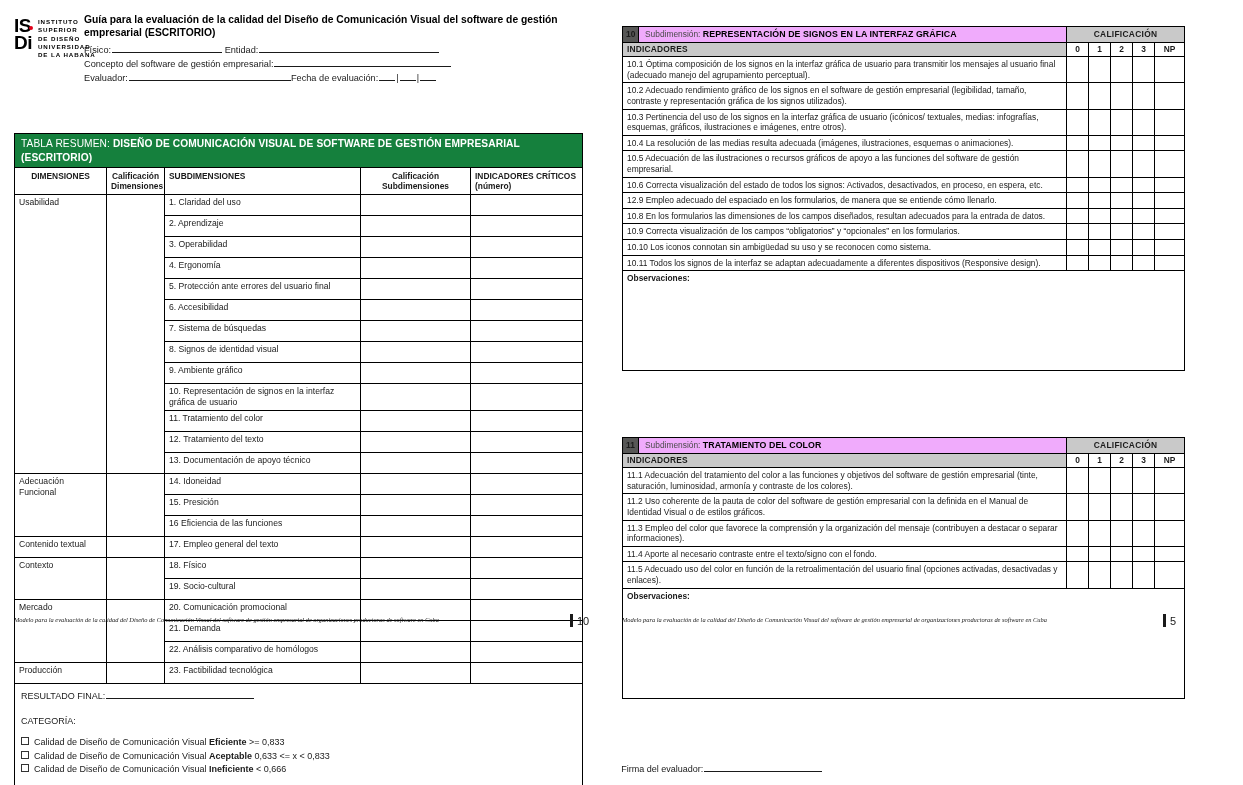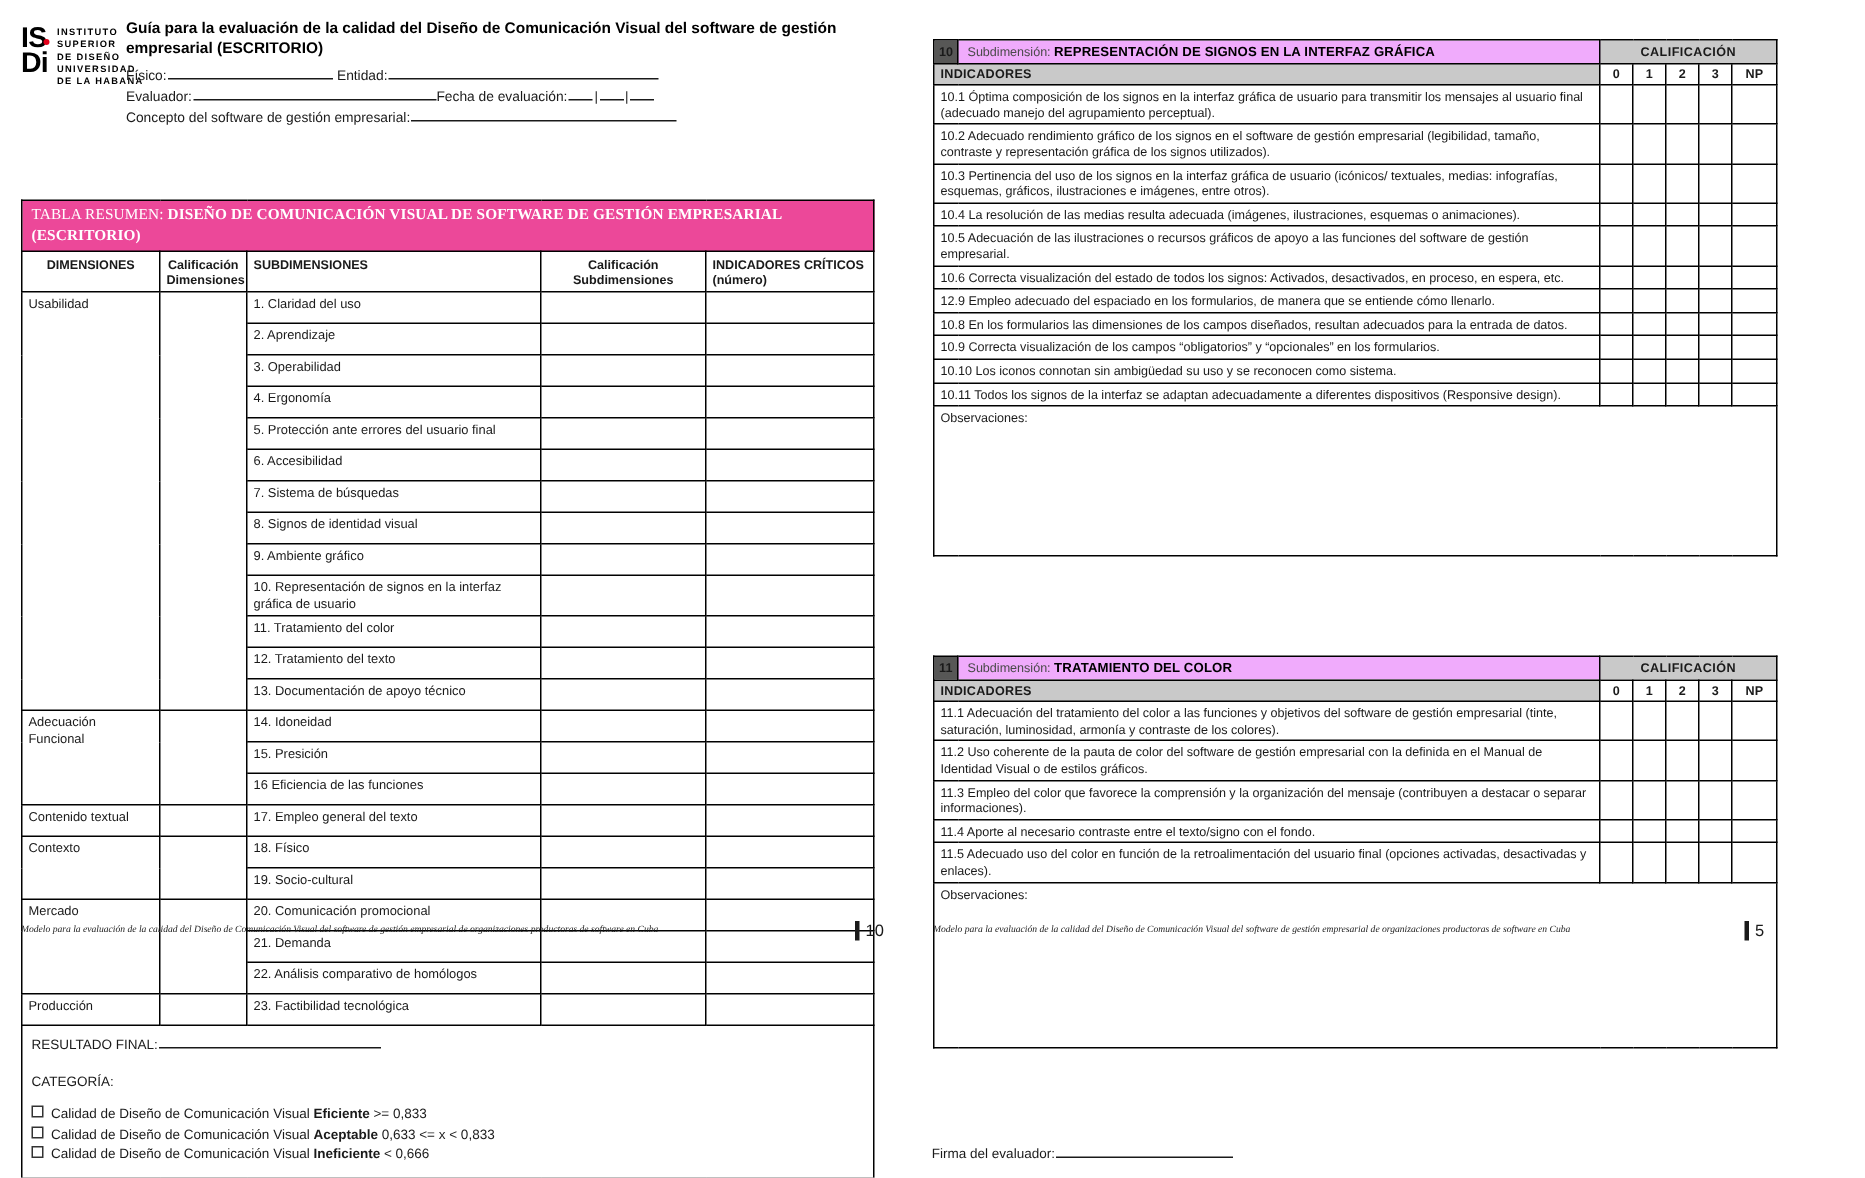--- a/index.html
+++ b/index.html
@@ -109,28 +109,27 @@
     border: 0.9px solid #000;
     padding: 2px 4px;
     font-size: 8.6px;
     line-height: 11px;
     vertical-align: top;
     text-align: left;
     font-weight: normal;
     color: #1a1a1a;
   }
   .sum-banner {
-    background: #ec4899;
+    background: #15803d;
     color: #ffffff !important;
     font-weight: bold !important;
     font-size: 10.2px !important;
     line-height: 13.5px !important;
     padding: 3px 6px !important;
     letter-spacing: 0.1px;
-    font-family: Liberation Serif, serif;
   }
   .sum-banner .lead { font-weight: normal; }
   .colhdr {
     font-weight: bold !important;
     font-size: 8.4px !important;
     line-height: 10px !important;
     padding: 3px 4px !important;
   }
   .ctr { text-align: center !important; }
   .r-dim   { width: 92px; }
@@ -213,21 +212,21 @@
   }
   .score-hdr {
     background: #ffffff;
     text-align: center;
     font-weight: bold;
     font-size: 8px;
     vertical-align: middle !important;
     padding: 1.5px 0 !important;
   }
   .obs {
-    font-weight: normal;
+    font-weight: bold;
     font-size: 7.6px;
     padding: 2px 4px !important;
   }
   .obs-box { }
 
   
   .footer {
     position: absolute;
     bottom: 18px;
     font-family: "Liberation Serif", serif;
@@ -282,25 +281,25 @@
     <div class="hdr-right">
       <div class="doc-title">Guía para la evaluación de la calidad del Diseño de Comunicación Visual del software de gestión empresarial (ESCRITORIO)</div>
 
 
       <div class="field-line">
         <span>Físico:</span><span class="rule" style="width:110px"></span>
         <span>Entidad:</span><span class="rule" style="width:180px"></span>
       </div>
 
       <div class="field-line">
+        <span>Concepto del software de gestión empresarial:</span><span class="rule" style="width:177px"></span>
+      </div>
+
+      <div class="field-line">
         <span>Evaluador:</span><span class="rule" style="width:162px"></span><span>Fecha de evaluación:</span><span class="dash"></span><span class="sep">|</span><span class="dash"></span><span class="sep">|</span><span class="dash"></span>
-      </div>
-
-      <div class="field-line">
-        <span>Concepto del software de gestión empresarial:</span><span class="rule" style="width:177px"></span>
       </div>
     </div>
   </div>
 
   <table class="tbl-summary">
     <colgroup>
       <col class="r-dim">
         <col class="r-cdim">
         <col class="r-sub">
         <col class="r-csub">

